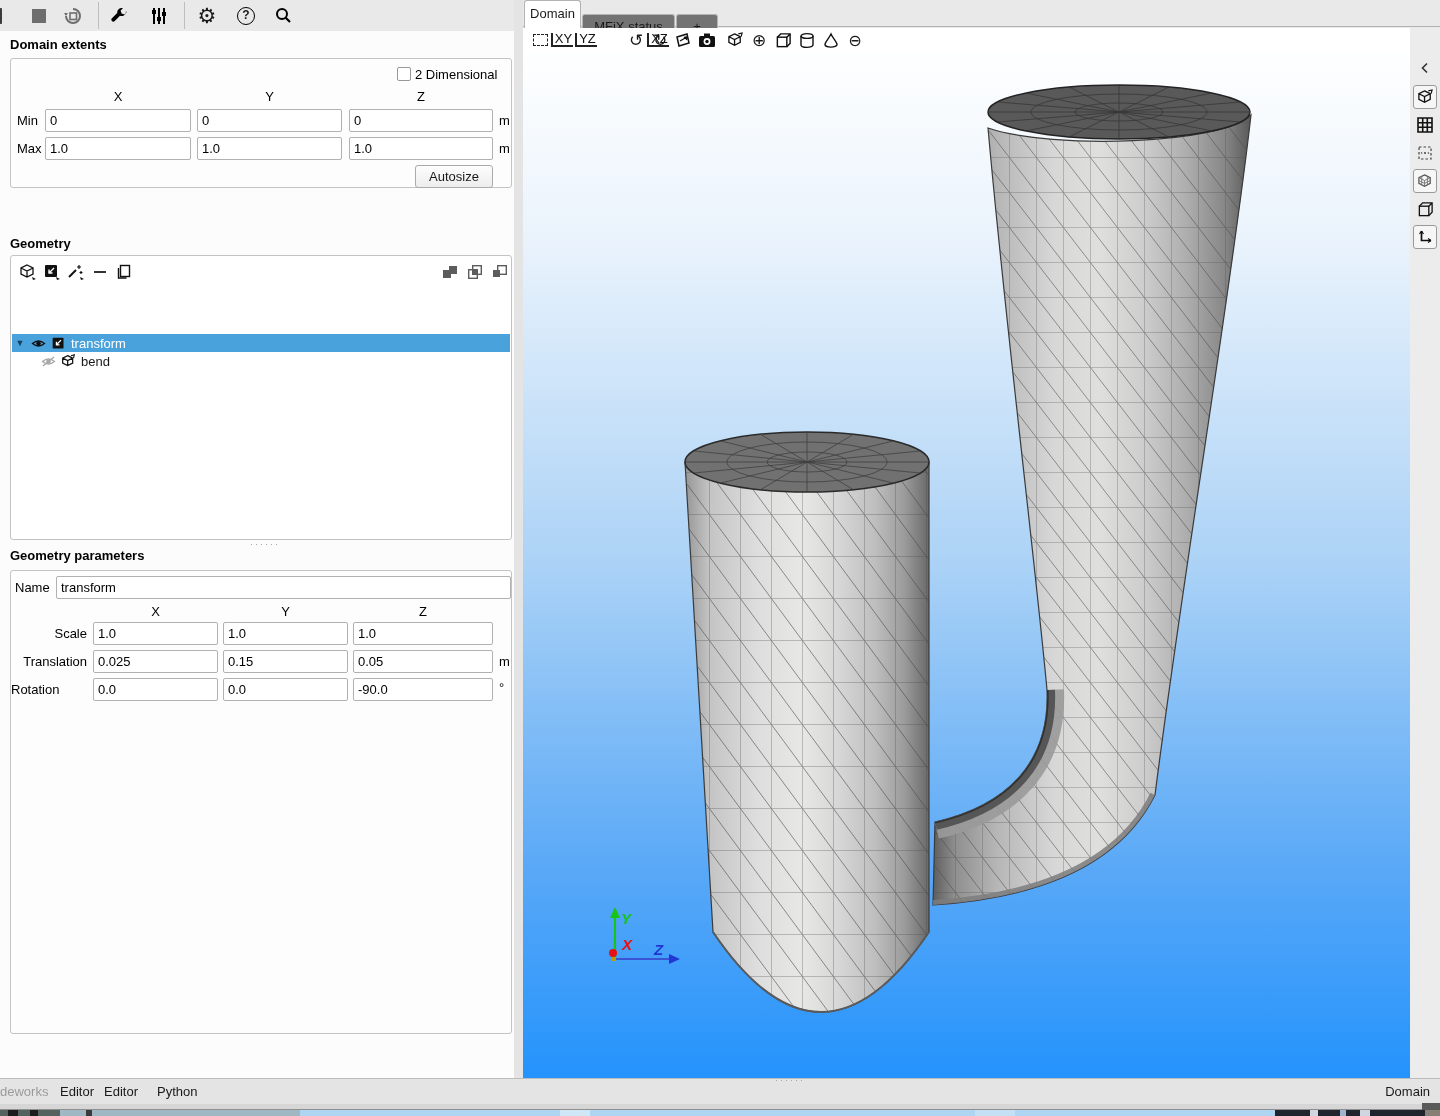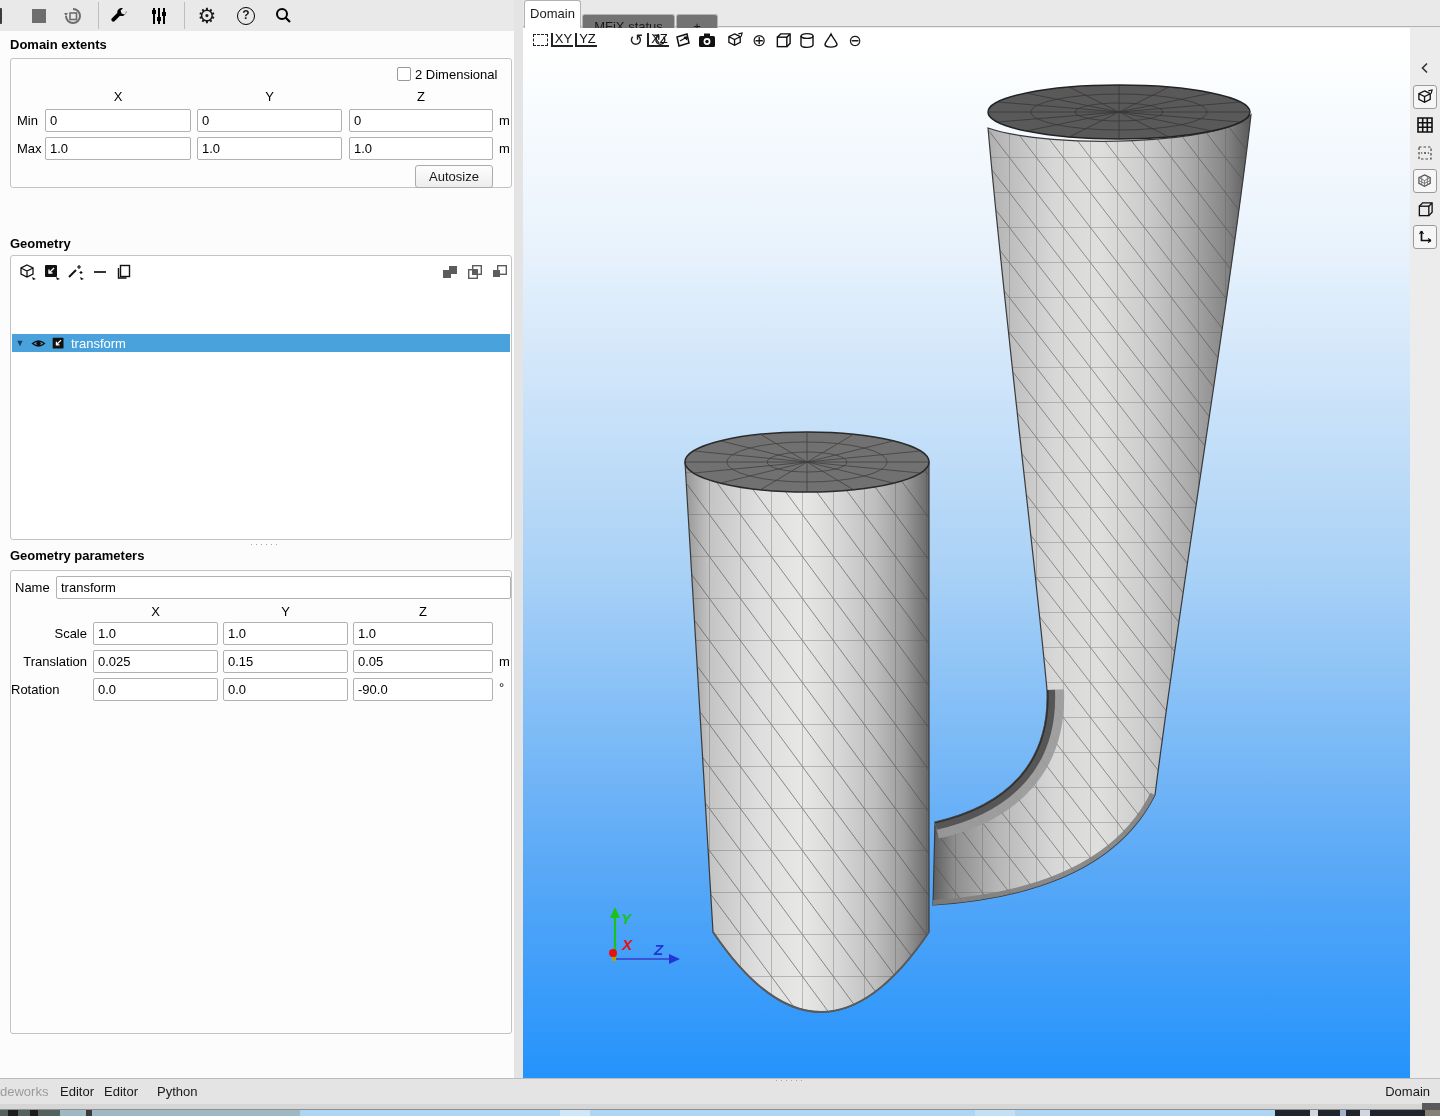--- a/index.html
+++ b/index.html
@@ -186,20 +186,37 @@
               <circle cx="7.5" cy="6.5" r="2.3" fill="#111"></circle>
             </svg>
         </span>
         <span class="ticon">
           <svg width="15" height="15" viewBox="0 0 18 18">
               <rect x="2" y="2" width="13" height="13" fill="#111" rx="1"></rect>
               <path d="M12 5 L6.5 10.5 M6.5 6.8 V10.5 H10.2" stroke="#fff" stroke-width="1.5" fill="none"></path>
             </svg>
         </span>
         <span class="tree-label">transform</span>
+      </div>
+      <div class="tree-row" style="top:96px;">
+        <span class="twisty"></span>
+        <span class="ticon" style="margin-left:10px;">
+          <svg width="15" height="13" viewBox="0 0 15 13">
+              <path d="M1.5 6.5 Q7.5 1.5 13.5 6.5 Q7.5 11.5 1.5 6.5 Z" fill="none" stroke="#a8a8a8" stroke-width="1.3"></path>
+              <circle cx="7.5" cy="6.5" r="2.3" fill="#a8a8a8"></circle>
+              <path d="M2 11 L13 2" stroke="#a8a8a8" stroke-width="1.4"></path>
+            </svg>
+        </span>
+        <span class="ticon">
+          <svg width="15" height="15" viewBox="0 0 18 18">
+              <path d="M8 2 L14 5 L14 11 L8 14 L2 11 L2 5 Z M2 5 L8 8 L14 5 M8 8 V14" fill="none" stroke="#111" stroke-width="1.5"></path>
+              <path d="M12 2 l4 -1 -1 4" fill="none" stroke="#111" stroke-width="1.3"></path>
+            </svg>
+        </span>
+        <span class="tree-label">bend</span>
       </div>
     </div>
 
     <div class="splitter-dots" style="left:250px;top:508px;">······</div>
 
     <div class="section-title" style="left:10px;top:517px;">Geometry parameters</div>
     <div class="group-box" style="left:10px;top:539px;width:502px;height:464px;">
       <div class="lbl" style="left:4px;top:9px;">Name</div>
       <input class="val" style="left: 45px; top: 5px; width: 455px;" value="transform">
       <div class="col-head" style="left:82px;top:33px;width:125px;">X</div>

